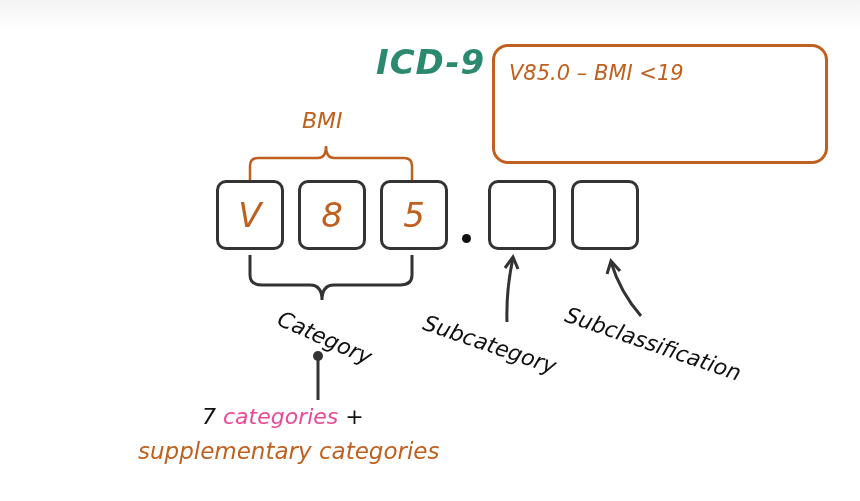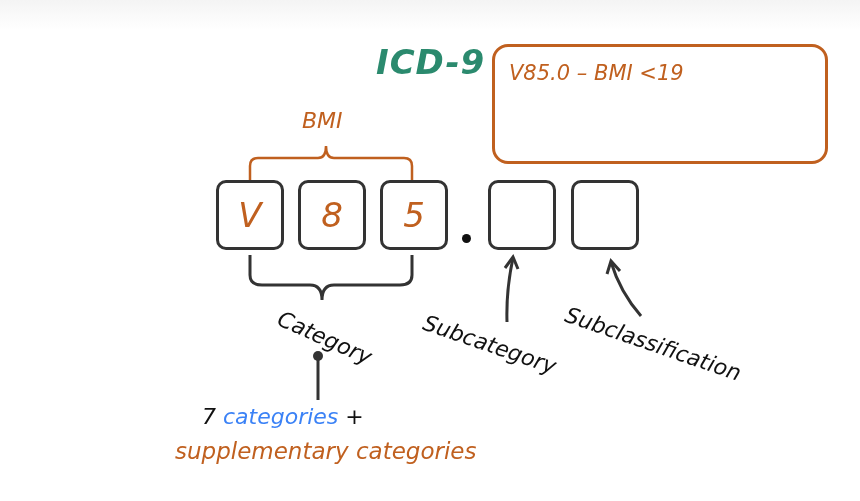--- a/index.html
+++ b/index.html
@@ -40,21 +40,21 @@
   #bmi-label {
     position: absolute; left: 302px; top: 108px; font-size: 22px;
     color: #c0601f; font-style: italic; text-align: right;
   }
   #bottom-line1 {
     position: absolute; left: 202px; top: 404px; font-size: 22px;
     font-style: italic; white-space: pre;
   }
   #bottom-line2 {
     position: absolute; left: 138px; top: 438px; font-size: 23px;
-    color: #c0601f; font-style: italic; white-space: nowrap; margin-left: 37px;
+    color: #c0601f; font-style: italic; white-space: nowrap;
   }
   svg#lines { position: absolute; left: 0; top: 0; }
 </style>
 </head>
 <body>
 
 <div id="title">ICD-9</div>
 
 <div id="range-box">
   <div class="range-line">V85.0 – BMI &lt;19</div>
@@ -92,14 +92,14 @@
     <span></span>
   </div>
 <div class="digit-box" style="left:571px">
     <span></span>
   </div>
 
 <div class="label" style="left:284px; top:306px; transform: rotate(24deg);">Category</div>
 <div class="label" style="left:428px; top:310px; transform: rotate(19deg);">Subcategory</div>
 <div class="label" style="left:570px; top:302px; transform: rotate(19deg);">Subclassification</div>
 
-<div id="bottom-line1"><span style="color:#111">7</span> <span style="color:#3b82f6">categories</span> <span style="color:#111">+</span></div>
+<div id="bottom-line1"><span style="color:#111">7</span> <span style="color:#ec4899">categories</span> <span style="color:#111">+</span></div>
 <div id="bottom-line2">supplementary categories</div>
 
 </body></html>

